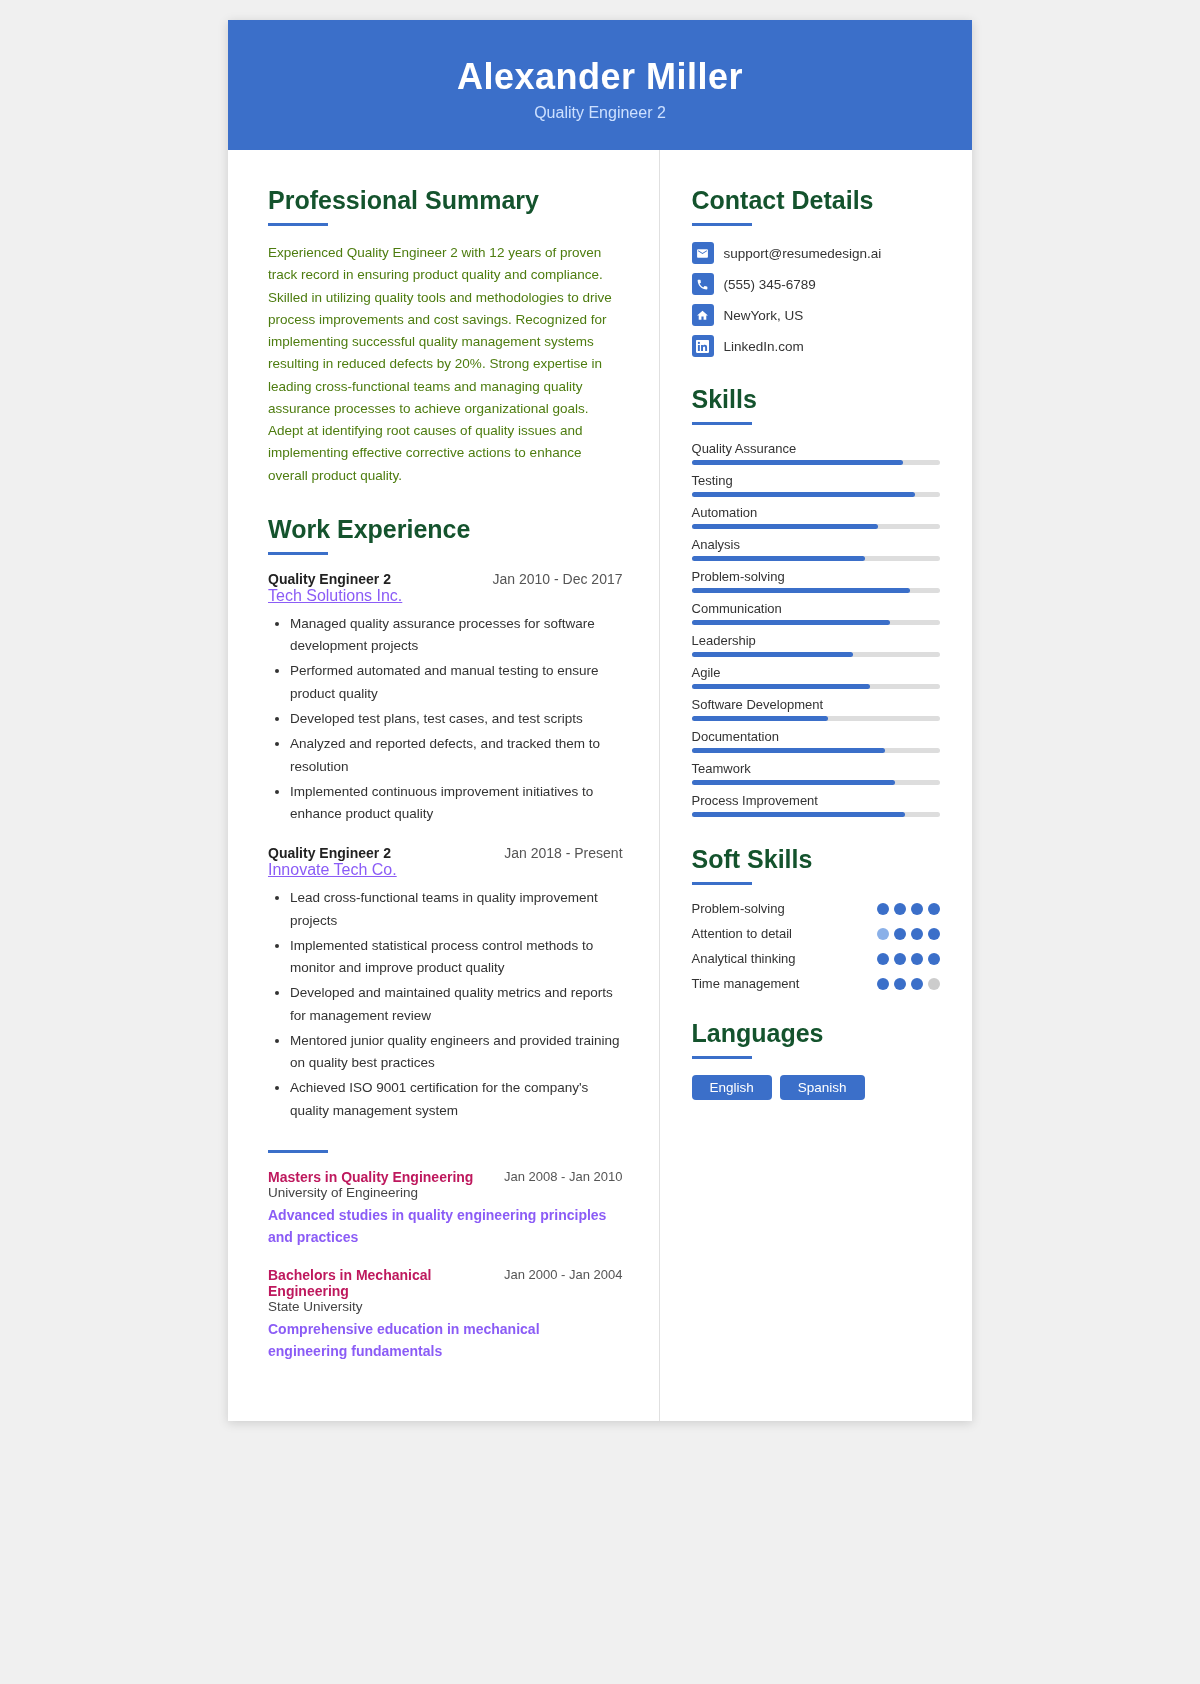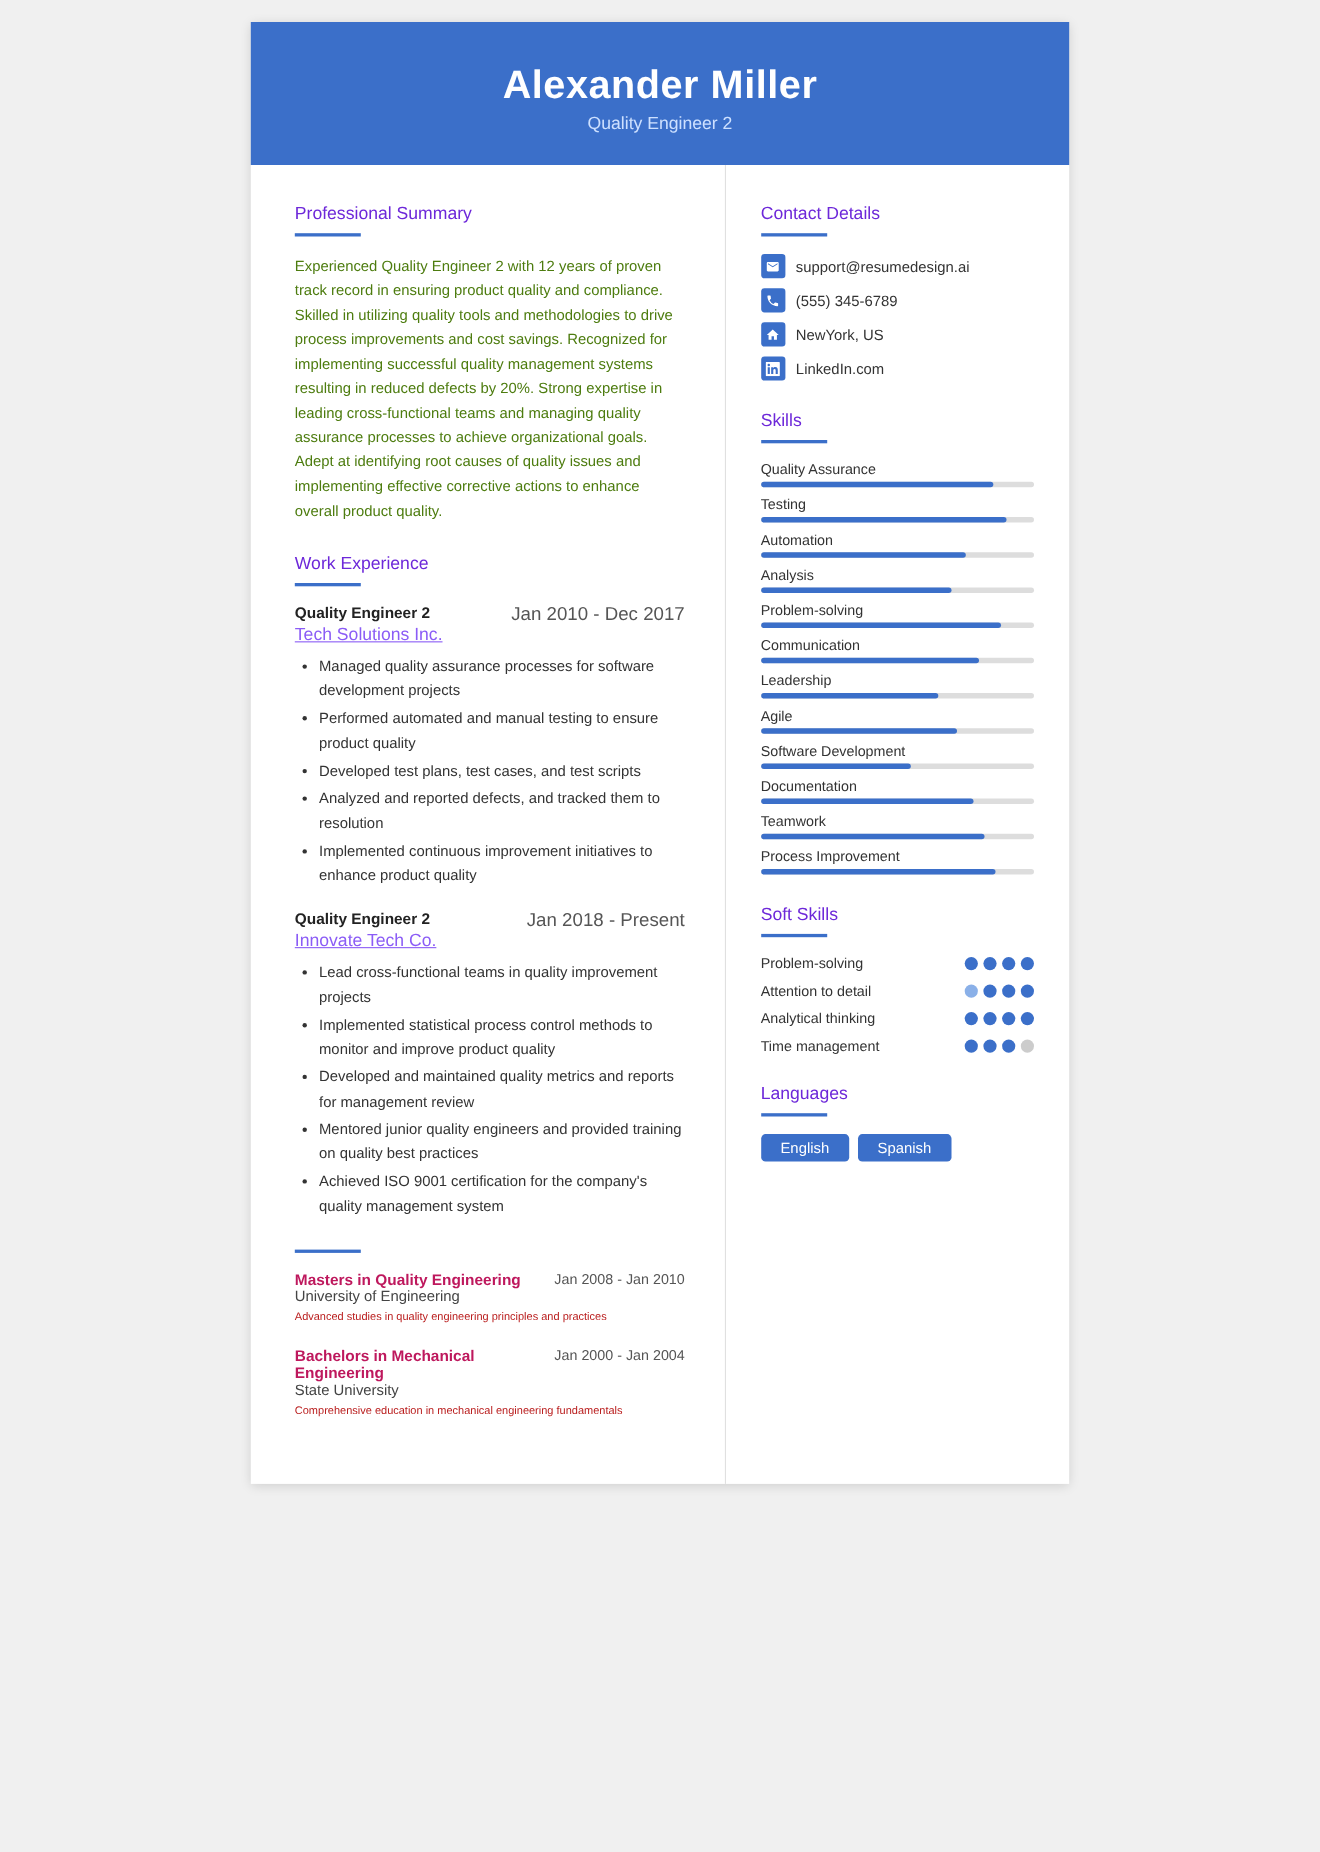--- a/index.html
+++ b/index.html
@@ -43,23 +43,23 @@
       padding: 36px 36px 40px 40px;
       border-right: 1px solid #e0e0e0;
     }
     
     .right-col {
       flex: 0 0 42%;
       padding: 36px 32px 40px 32px;
     }
     
     .section-heading {
-      font-size: 16px;
-      font-weight: normal;
-      color: #6d28d9;
+      font-size: 25px;
+      font-weight: bold;
+      color: #14532d;
       margin-bottom: 8px;
     }
     .section-divider {
       height: 3px;
       background: #3b6fc9;
       width: 60px;
       margin-bottom: 16px;
     }
     
     .summary-section { margin-bottom: 28px; }
@@ -75,21 +75,21 @@
       display: flex;
       justify-content: space-between;
       align-items: flex-start;
     }
     .job-title {
       font-size: 14px;
       font-weight: bold;
       color: #222;
     }
     .job-date {
-      font-size: 17px;
+      font-size: 14px;
       color: #555;
       white-space: nowrap;
     }
     .job-company {
       font-size: 16px;
       color: #8b5cf6;
       margin-bottom: 8px;
       text-decoration: underline;
     }
     .job-bullets {
@@ -117,23 +117,24 @@
       font-size: 13px;
       color: #555;
       white-space: nowrap;
     }
     .edu-school {
       font-size: 13.5px;
       color: #444;
       margin-bottom: 4px;
     }
     .edu-desc {
-      font-size: 10px;
-      color: #b91c1c;
+      font-size: 14px;
+      color: #8b5cf6;
       line-height: 1.6;
+      font-weight: bold;
     }
     
     .contact-section { margin-bottom: 28px; }
     .contact-item {
       display: flex;
       align-items: center;
       font-size: 13.5px;
       color: #333;
       margin-bottom: 9px;
     }

